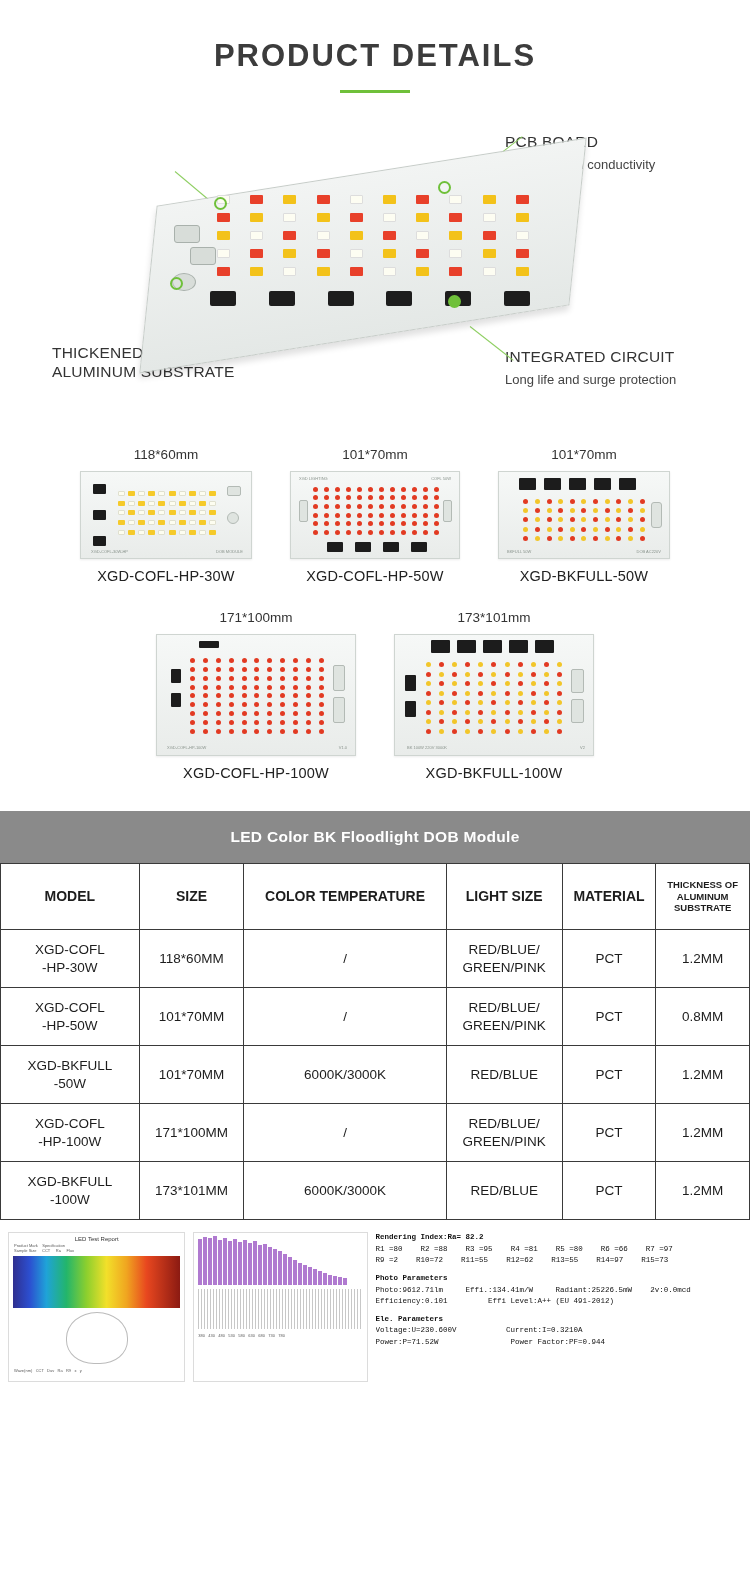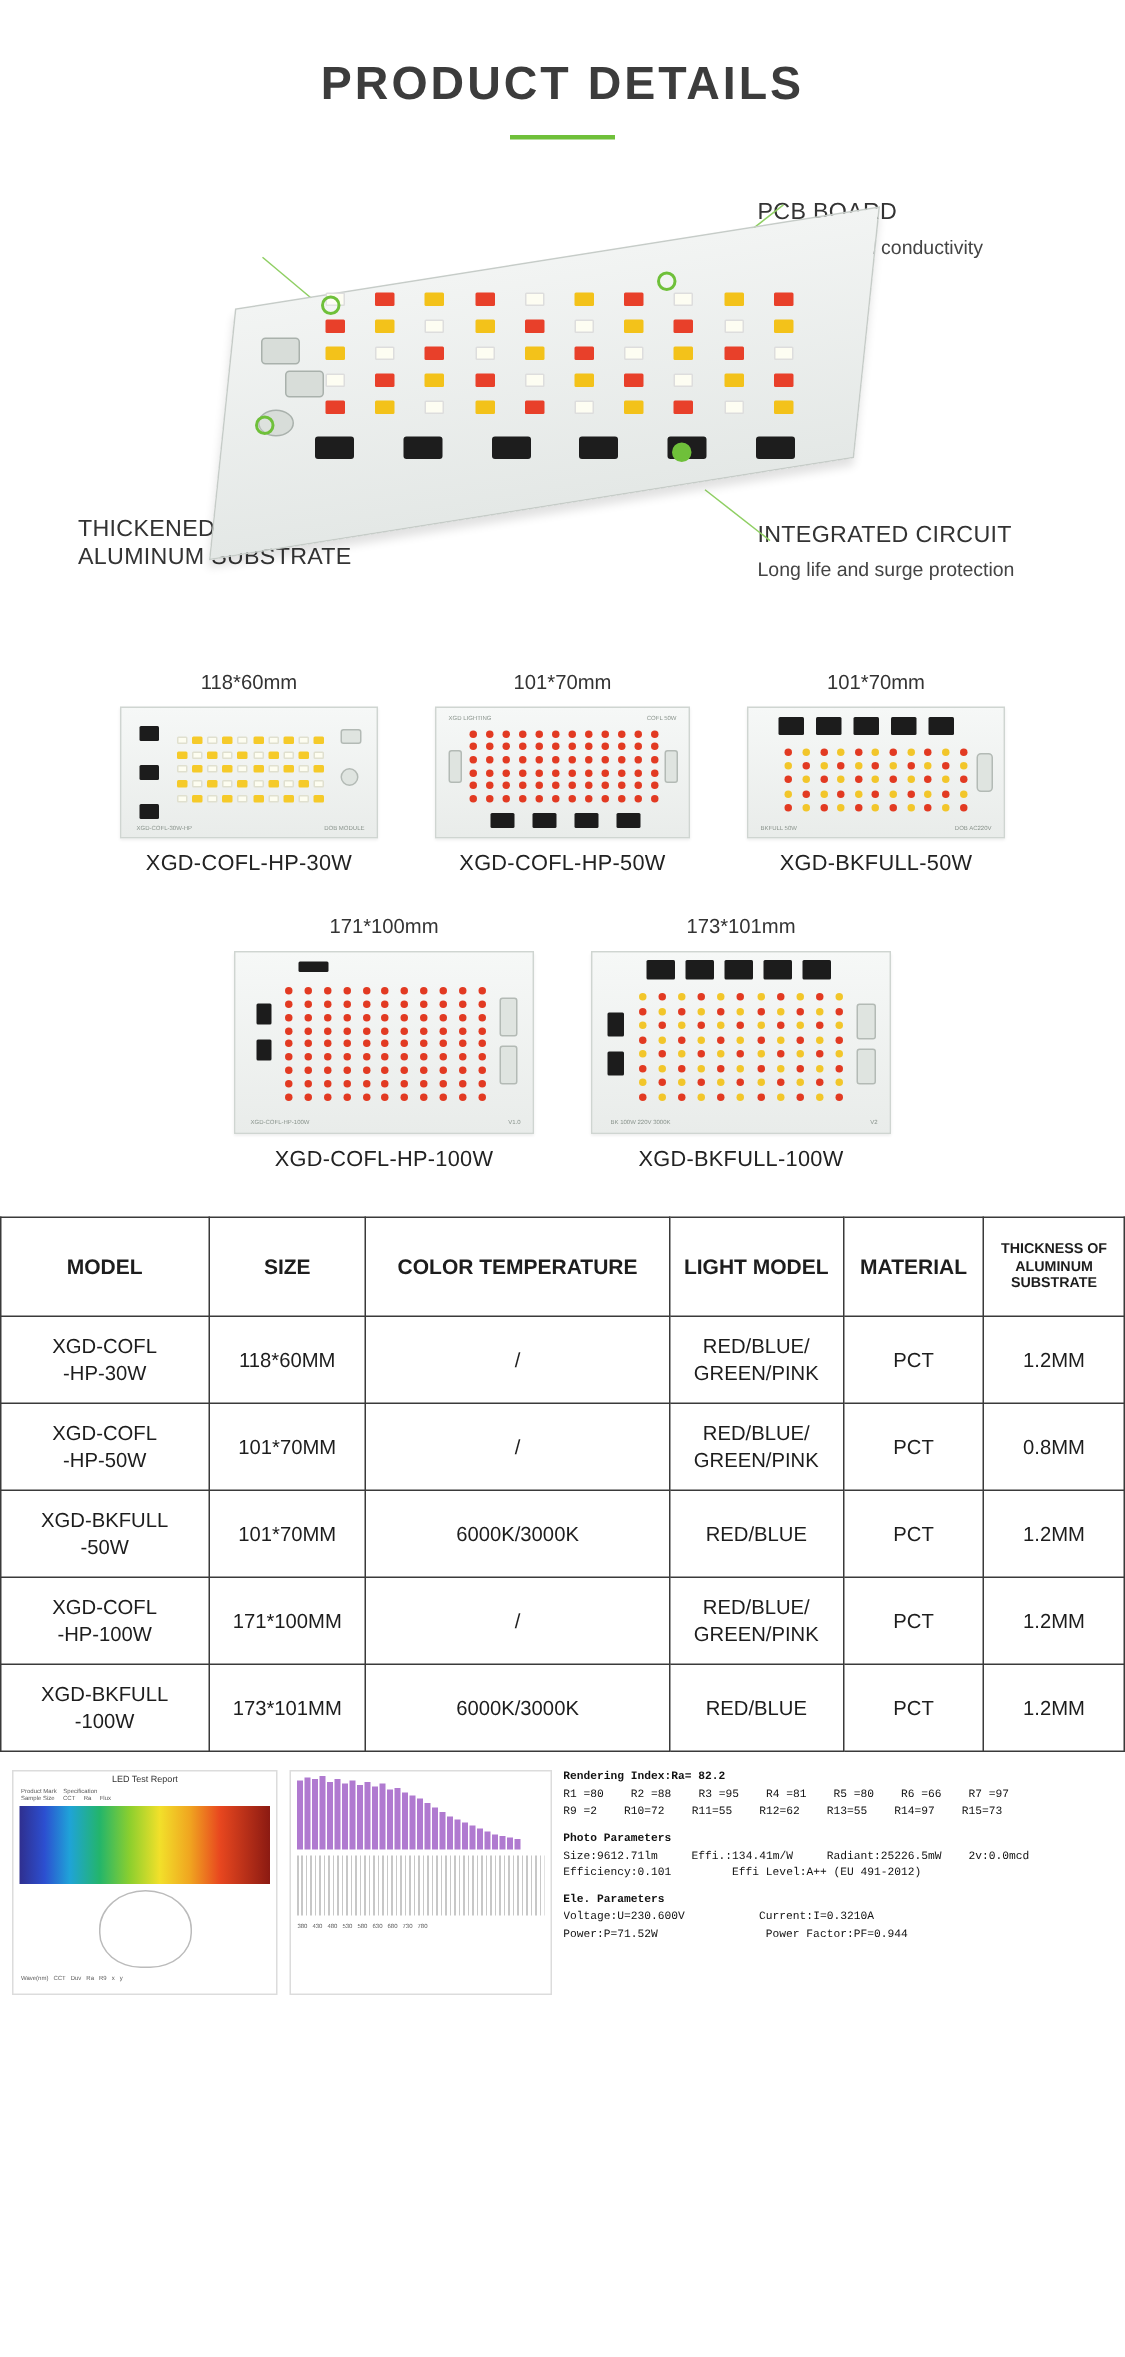--- a/index.html
+++ b/index.html
@@ -817,35 +817,36 @@
         <div class="mcap" style="left:176px; top:64px; width:13px; height:24px;"></div>
         <div class="mtext" style="left:12px; bottom:5px;">BK 100W 220V 3000K</div>
         <div class="mtext" style="right:8px; bottom:5px;">V2</div>
       </div>
       <div class="v-name">XGD-BKFULL-100W</div>
     </div>
   </div>
 </div>
 
 <div class="spec-wrap">
+  <div class="spec-head">LED Color BK Floodlight DOB Module</div>
   <table class="spec">
     <colgroup>
       <col class="col-model">
         <col class="col-size">
         <col class="col-ct">
       <col class="col-lc">
         <col class="col-mat">
         <col class="col-thk">
     </colgroup>
     <thead>
       <tr>
         <th>MODEL</th>
         <th>SIZE</th>
         <th>COLOR TEMPERATURE</th>
-        <th>LIGHT MODEL</th>
+        <th>LIGHT SIZE</th>
         <th>MATERIAL</th>
         <th class="thin">
           <div>THICKNESS OF</div>
           <div>ALUMINUM</div>
           <div>SUBSTRATE</div>
         </th>
       </tr>
     </thead>
     <tbody>
       <tr>
@@ -987,21 +988,21 @@
         <span>R10=72</span>&nbsp;&nbsp;&nbsp;
         <span>R11=55</span>&nbsp;&nbsp;&nbsp;
         <span>R12=62</span>&nbsp;&nbsp;&nbsp;
         <span>R13=55</span>&nbsp;&nbsp;&nbsp;
         <span>R14=97</span>&nbsp;&nbsp;&nbsp;
         <span>R15=73</span>
       </div>
       <div style="height:6px"></div>
       <div class="hdr">Photo Parameters</div>
       <div>
-        <span>Size:9612.71lm</span>&nbsp;&nbsp;&nbsp;&nbsp;
+        <span>Photo:9612.71lm</span>&nbsp;&nbsp;&nbsp;&nbsp;
         <span>Effi.:134.41m/W</span>&nbsp;&nbsp;&nbsp;&nbsp;
         <span>Radiant:25226.5mW</span>&nbsp;&nbsp;&nbsp;
         <span>2v:0.0mcd</span>
       </div>
       <div>
         <span>Efficiency:0.101</span>&nbsp;&nbsp;&nbsp;&nbsp;&nbsp;&nbsp;&nbsp;&nbsp;
         <span>Effi Level:A++ (EU 491-2012)</span>
       </div>
       <div style="height:6px"></div>
       <div class="hdr">Ele. Parameters</div>

